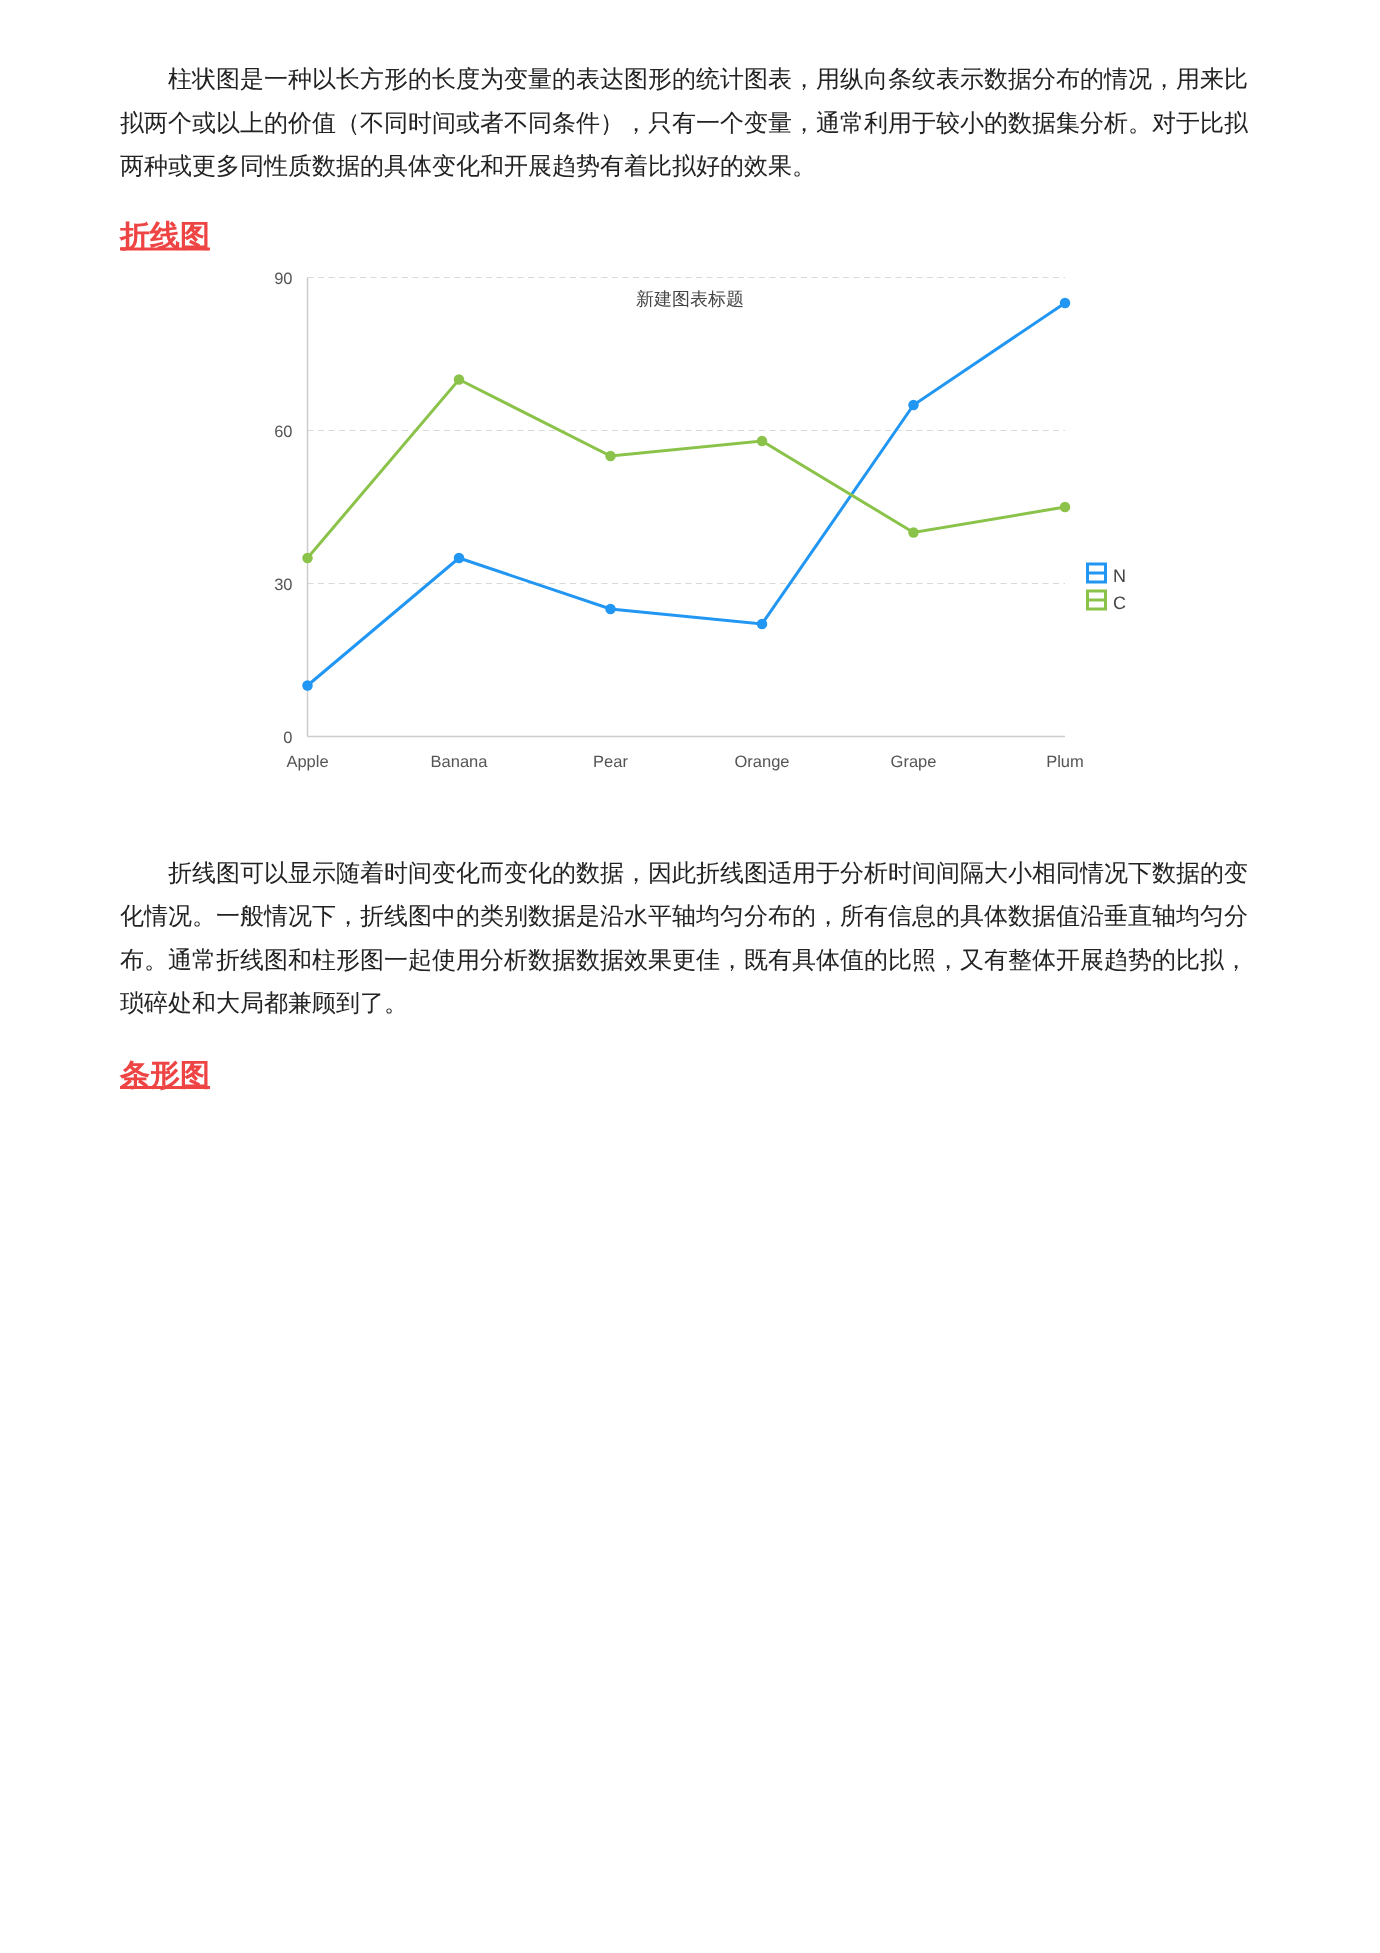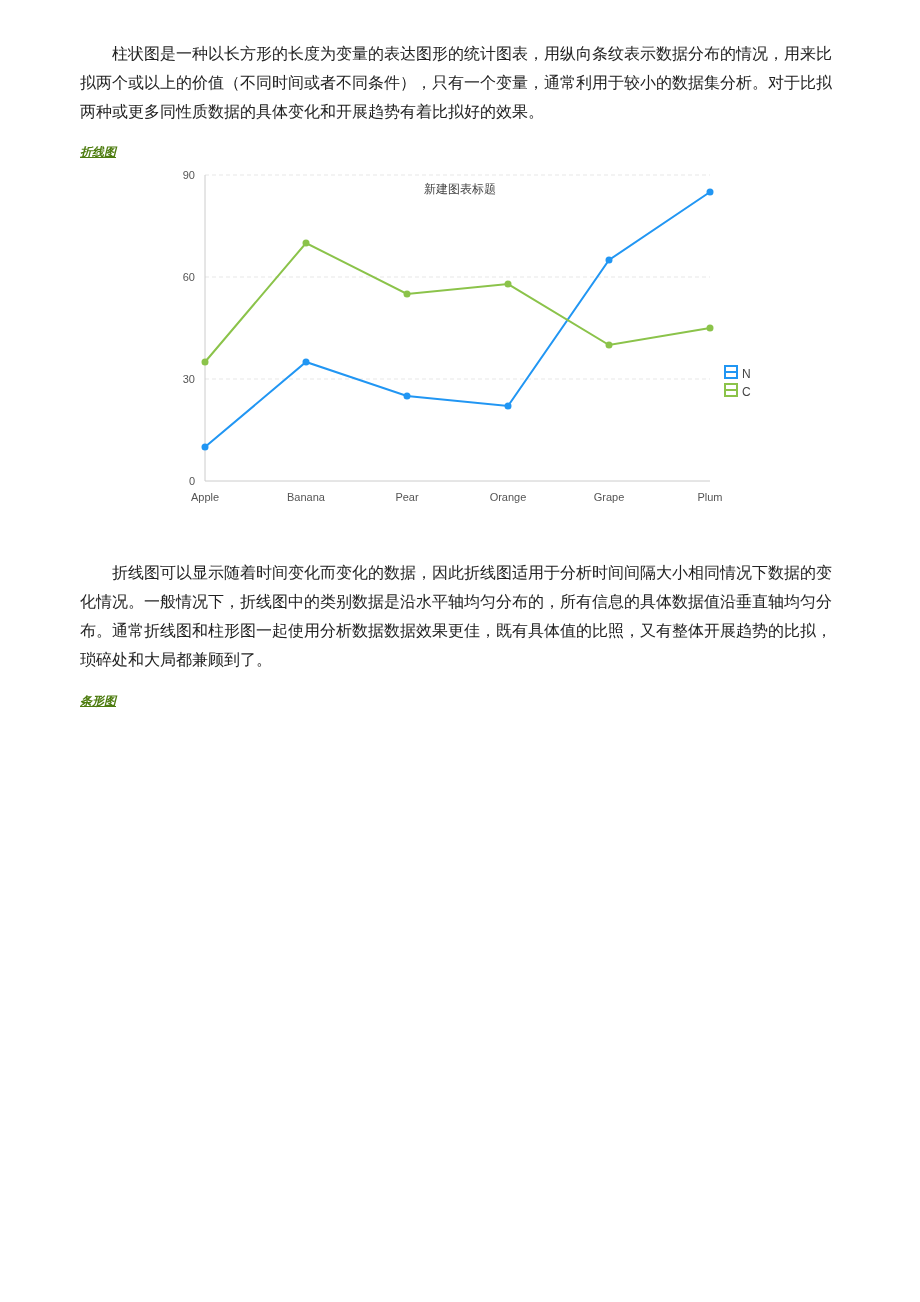--- a/index.html
+++ b/index.html
@@ -11,26 +11,25 @@
       width: 920px;
       min-height: 1302px;
       padding: 40px 80px;
     }
     .paragraph {
       text-indent: 2em;
       line-height: 1.8;
       margin-bottom: 8px;
     }
     .section-title {
-      color: #4d7c0f;
-      font-size: 12px;
+      color: #ef4444;
+      font-size: 20px;
       font-weight: bold;
       margin: 18px 0 10px 0;
       text-decoration: underline;
-      font-style: italic;
     }
     .chart-container {
       width: 100%;
       margin: 10px 0 18px 0;
       position: relative;
     }
     svg.line-chart {
       display: block;
       margin: 0 auto;
     }

